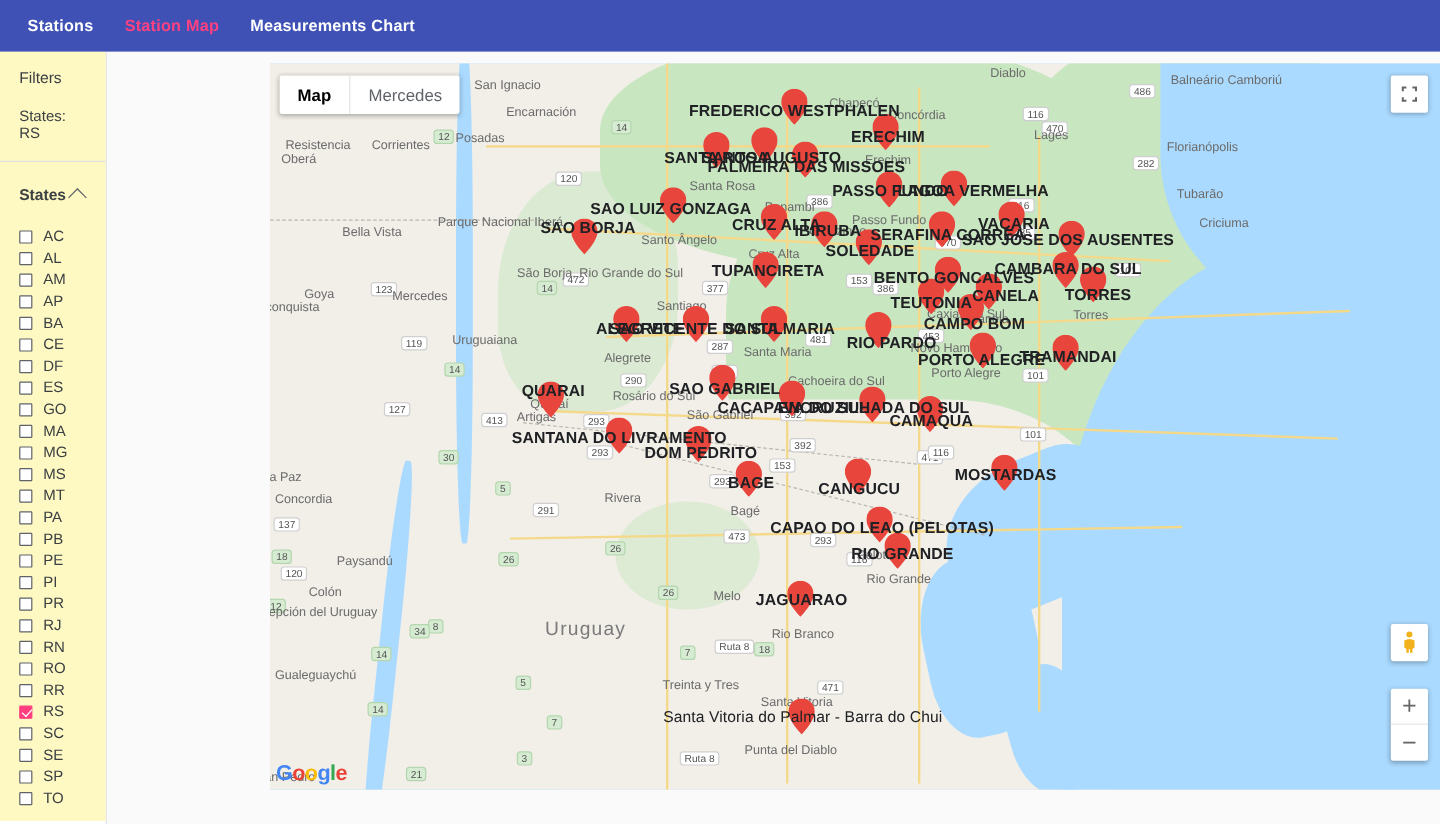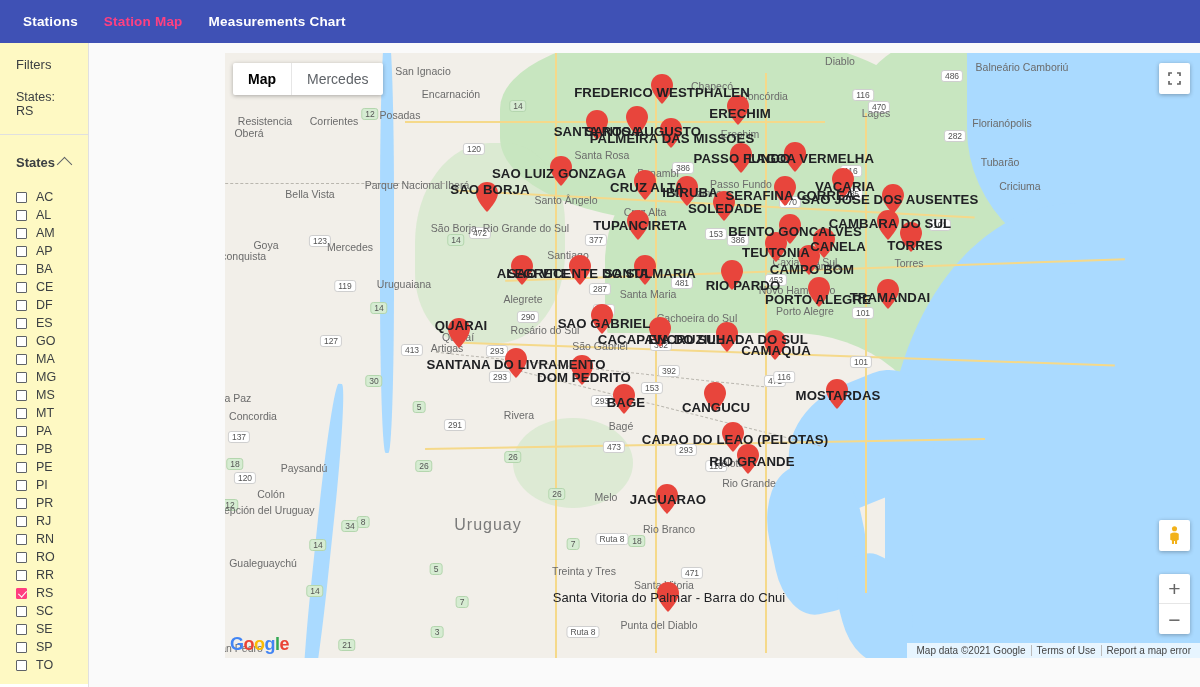--- a/index.html
+++ b/index.html
@@ -449,25 +449,20 @@
     </svg>
   </div>
 
   <div id="zoomctl">
     <div>+</div>
     <div>−</div>
   </div>
 
   <div id="glogo"><span>G</span><span>o</span><span>o</span><span>g</span><span>l</span><span>e</span></div>
 
-  <div id="attrib">
-      <span>Map data ©2021 Google</span>
-      <span>Terms of Use</span>
-      <span>Report a map error</span>
-    </div>
 
   <div id="shields-layer">
       <div class="shield g" style="left: 145px; top: 61px;">12</div>
       <div class="shield g" style="left: 65px; top: 29px;">11</div>
       <div class="shield g" style="left: 293px; top: 53px;">14</div>
       <div class="shield" style="left: 249px; top: 96px;">120</div>
       <div class="shield" style="left: 458px; top: 115px;">386</div>
       <div class="shield" style="left: 627px; top: 141px;">285</div>
       <div class="shield" style="left: 638px; top: 42px;">116</div>
       <div class="shield" style="left: 654px; top: 54px;">470</div>

